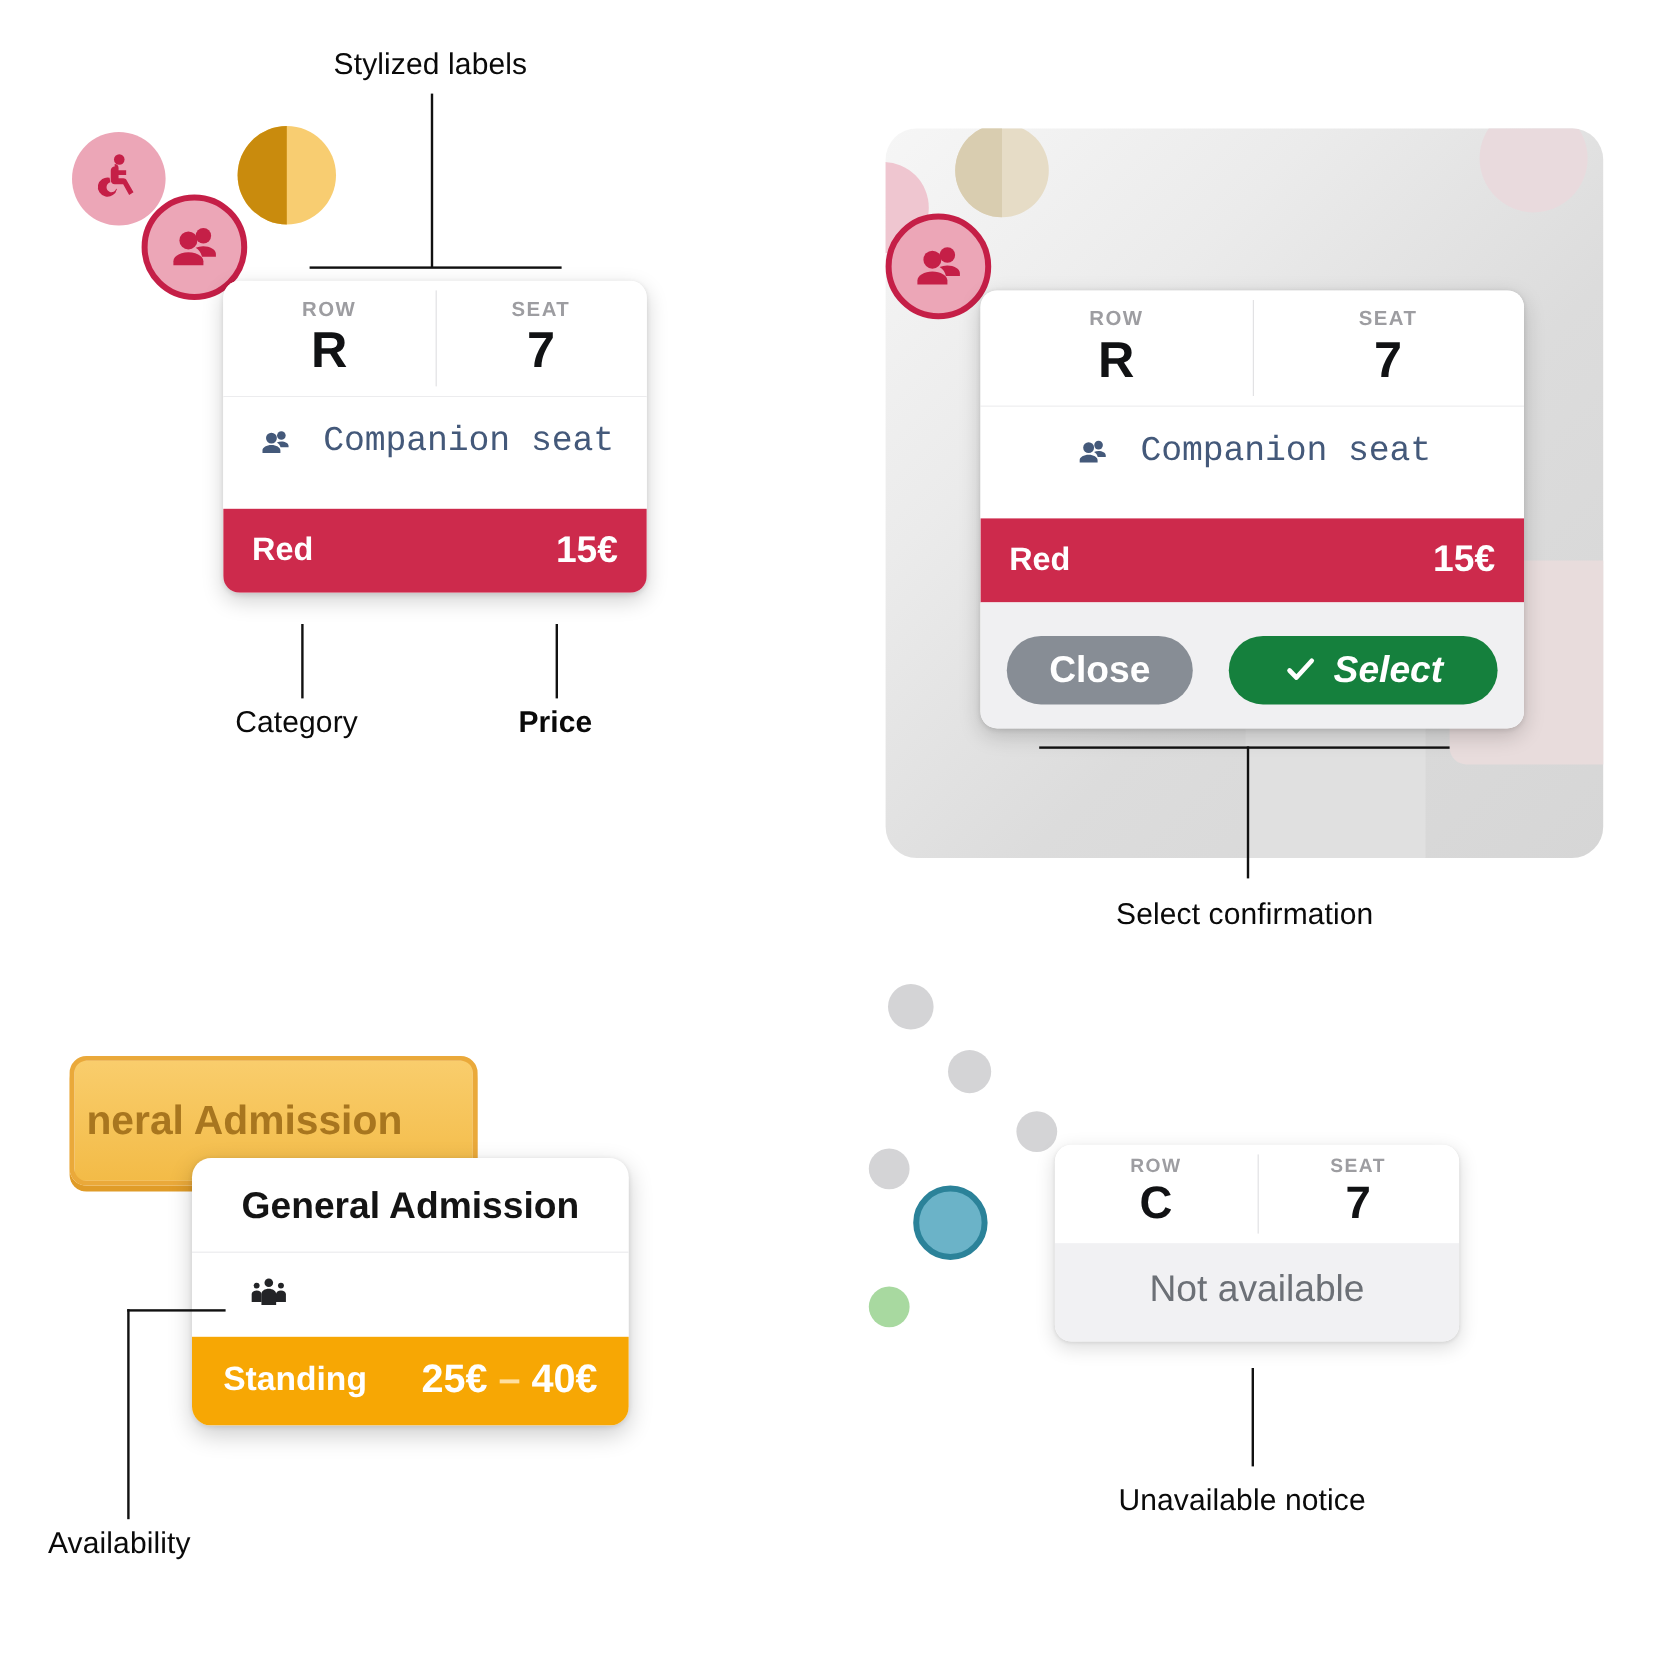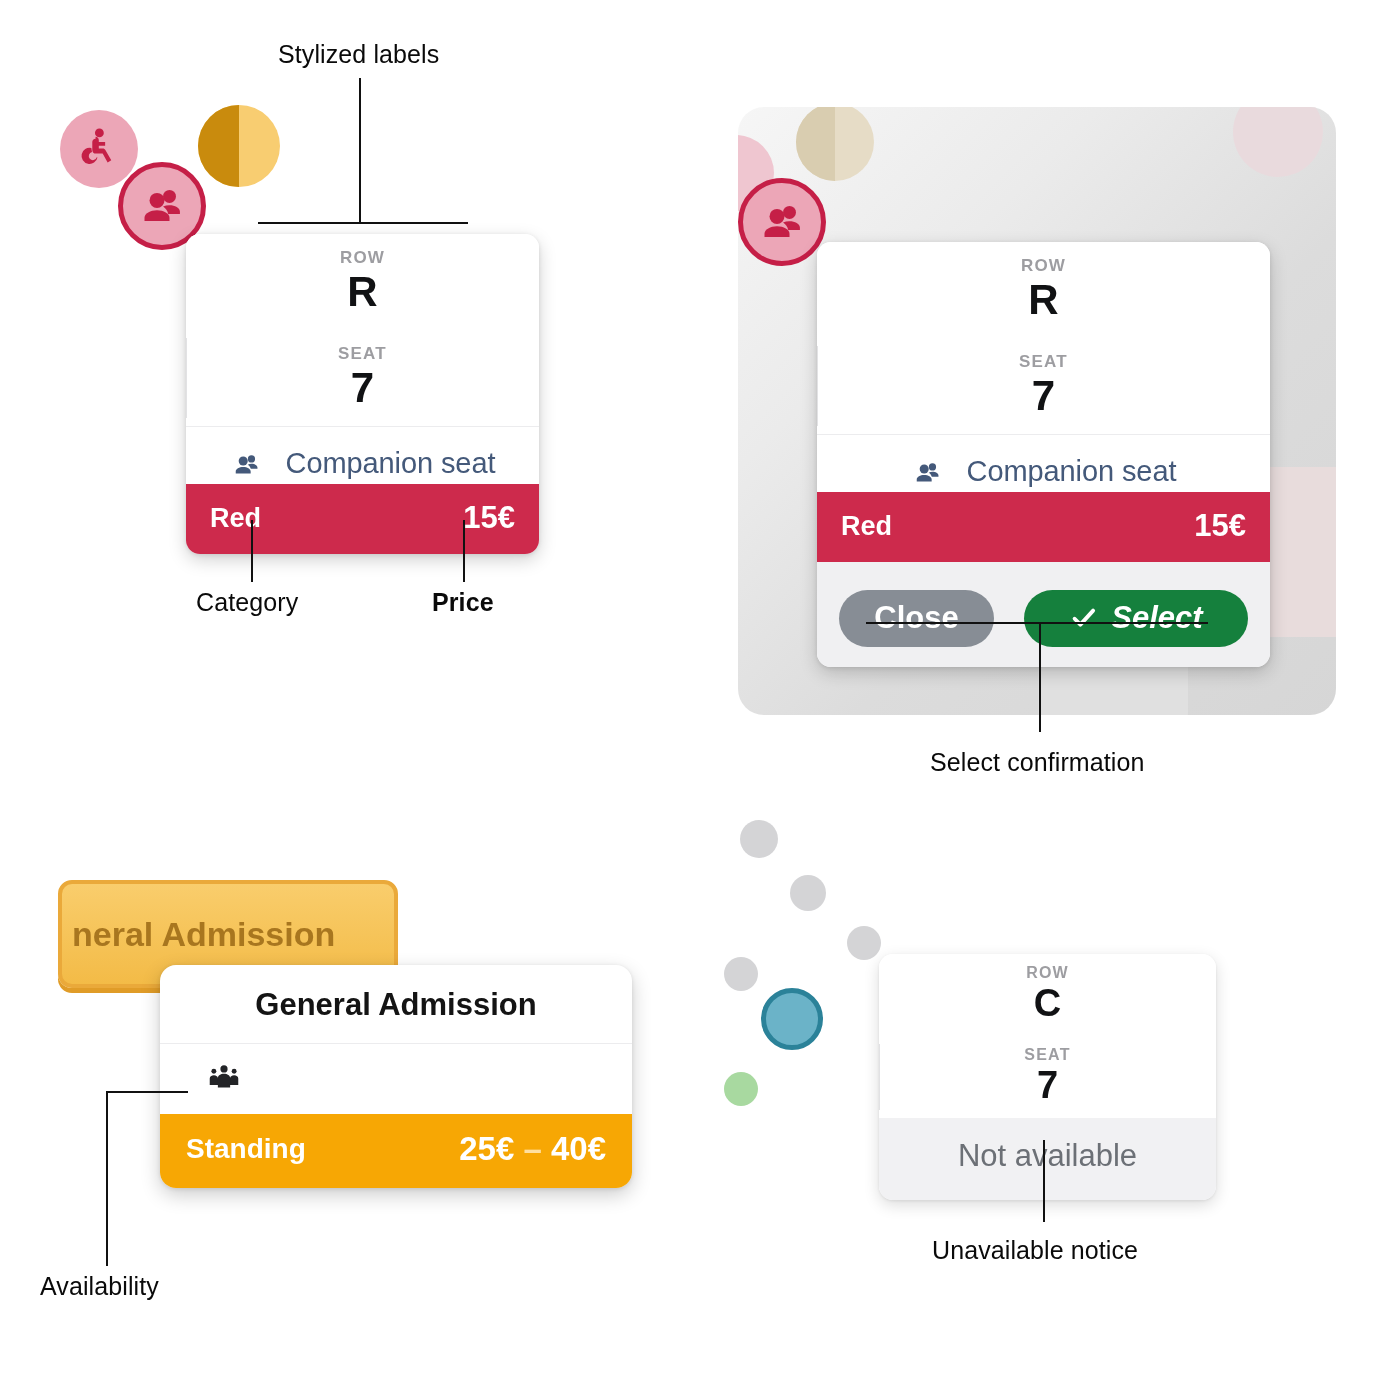--- a/index.html
+++ b/index.html
@@ -34,21 +34,20 @@
   .tooltip-card {
     position: absolute;
     background: #ffffff;
     border-radius: 14px;
     overflow: hidden;
     box-shadow: 0 6px 18px rgba(0,0,0,0.18), 0 1px 4px rgba(0,0,0,0.10);
   }
   .tt-head {
     display: flex;
     background: #fff;
-    flex-direction: column;
   }
   .tt-head-cell {
     flex: 1;
     padding: 14px 8px 16px;
     text-align: center;
     position: relative;
   }
   .tt-head-cell + .tt-head-cell::before {
     content: "";
     position: absolute;
@@ -71,22 +70,23 @@
     display: block;
     line-height: 1.05;
   }
   .tt-divider { height: 1px; background: #ececee; }
 
   .tt-note {
     display: flex;
     align-items: center;
     justify-content: center;
     gap: 24px;
-    padding: 20px 16px 4px;
+    padding: 20px 16px 40px;
     background: #fff;
+    font-family: Liberation Mono, monospace;
   }
   .tt-note-text {
     font-size: 29px;
     color: #44597a;
     letter-spacing: -0.1px;
   }
 
   .tt-price-bar {
     display: flex;
     align-items: center;
@@ -316,21 +316,21 @@
   </div>
 
   <div class="anno-line-h" style="left:866px; top:622px; width:342px;"></div>
   <div class="anno-line-v" style="left:1039px; top:622px; height:110px;"></div>
   <div class="anno-label" style="left:930px; top:748px;">Select confirmation</div>
 
   <div class="ga-block" style="left:58px; top:880px; width:340px; height:108px;">
     <span class="ga-block-label">neral Admission</span>
   </div>
 
-  <div class="ga-card" style="left:160px; top:965px; width:472px;">
+  <div class="ga-card" style="left:160px; top:965px; width:364px;">
     <div class="ga-title">General Admission</div>
     <div class="tt-divider"></div>
     <div class="ga-avail">
       <svg width="32" height="32" viewBox="0 0 24 24">
         <circle cx="4.4" cy="7.0" r="1.85" fill="#232427"></circle>
         <path d="M4.4 10 c1.7 0 3.1 1 3.1 2.3 v5 h-6.2 v-5 c0 -1.3 1.4 -2.3 3.1 -2.3 z" fill="#232427"></path>
         <circle cx="19.6" cy="7.0" r="1.85" fill="#232427"></circle>
         <path d="M19.6 10 c1.7 0 3.1 1 3.1 2.3 v5 h-6.2 v-5 c0 -1.3 1.4 -2.3 3.1 -2.3 z" fill="#232427"></path>
         <circle cx="12" cy="5.2" r="2.7" fill="#232427"></circle>
         <path d="M12 8.9 c2.5 0 4.6 1.4 4.6 3.2 v7 h-9.2 v-7 c0 -1.8 2.1 -3.2 4.6 -3.2 z" fill="#232427"></path>

